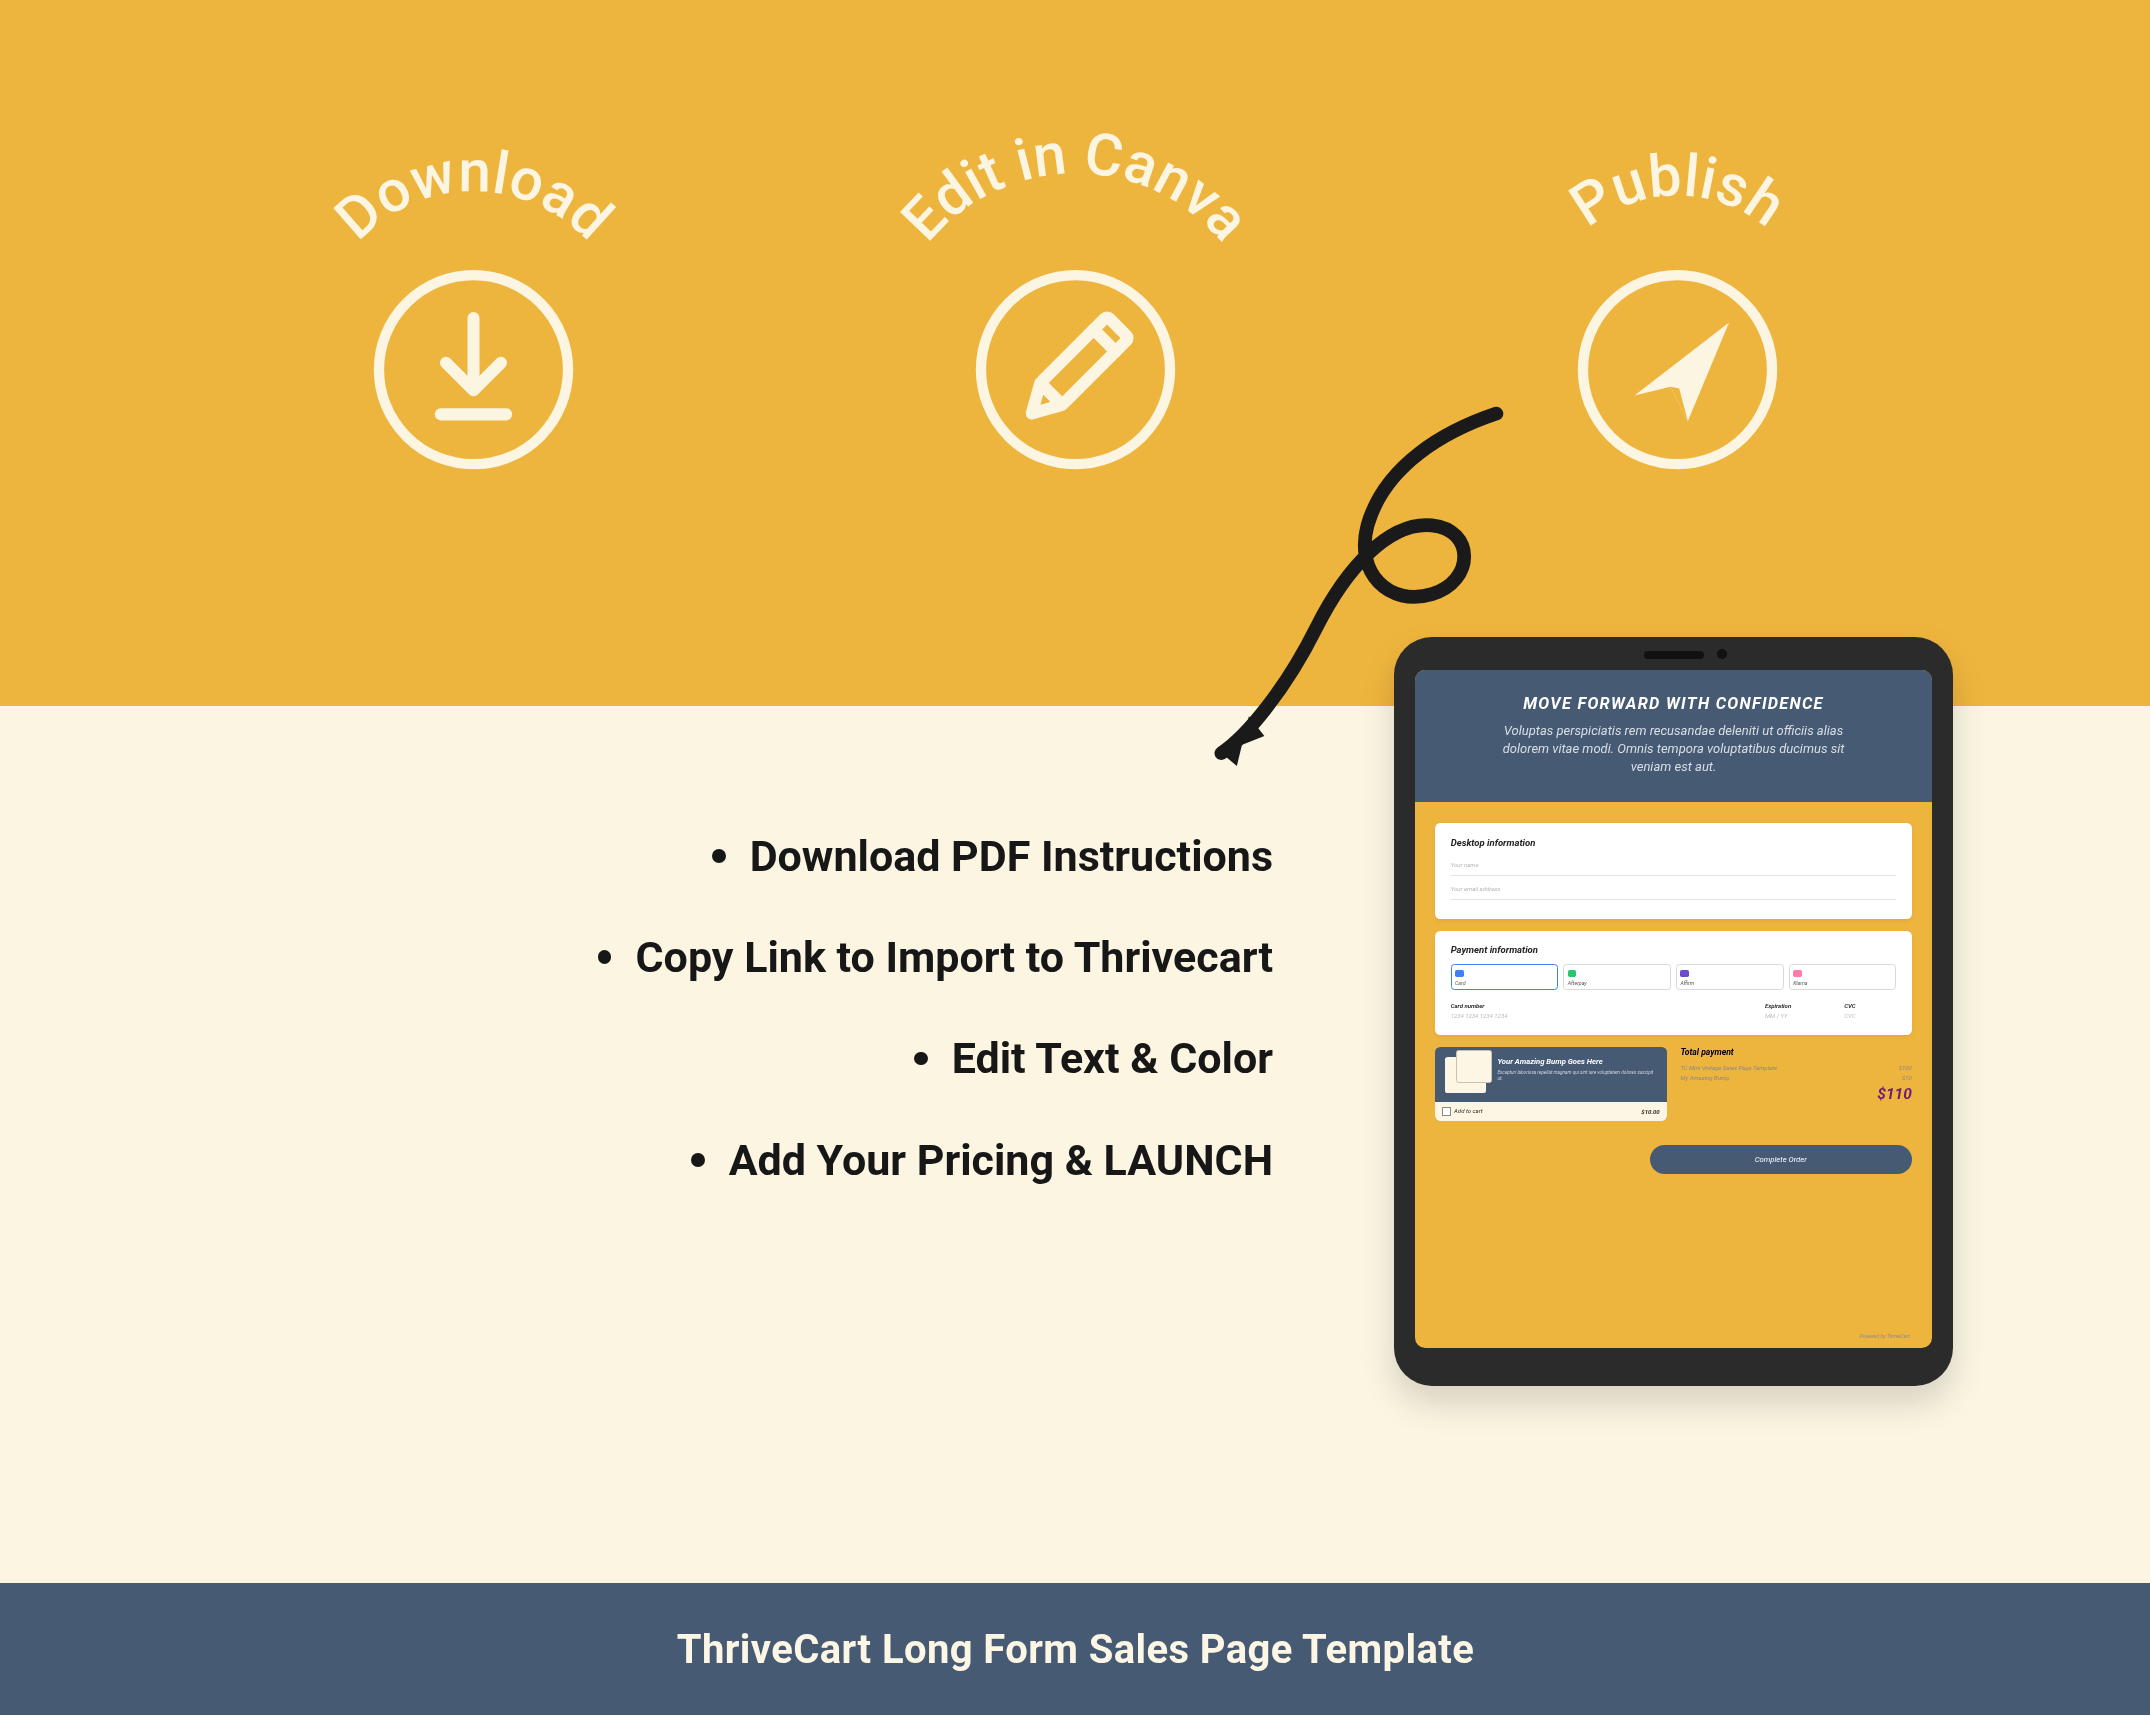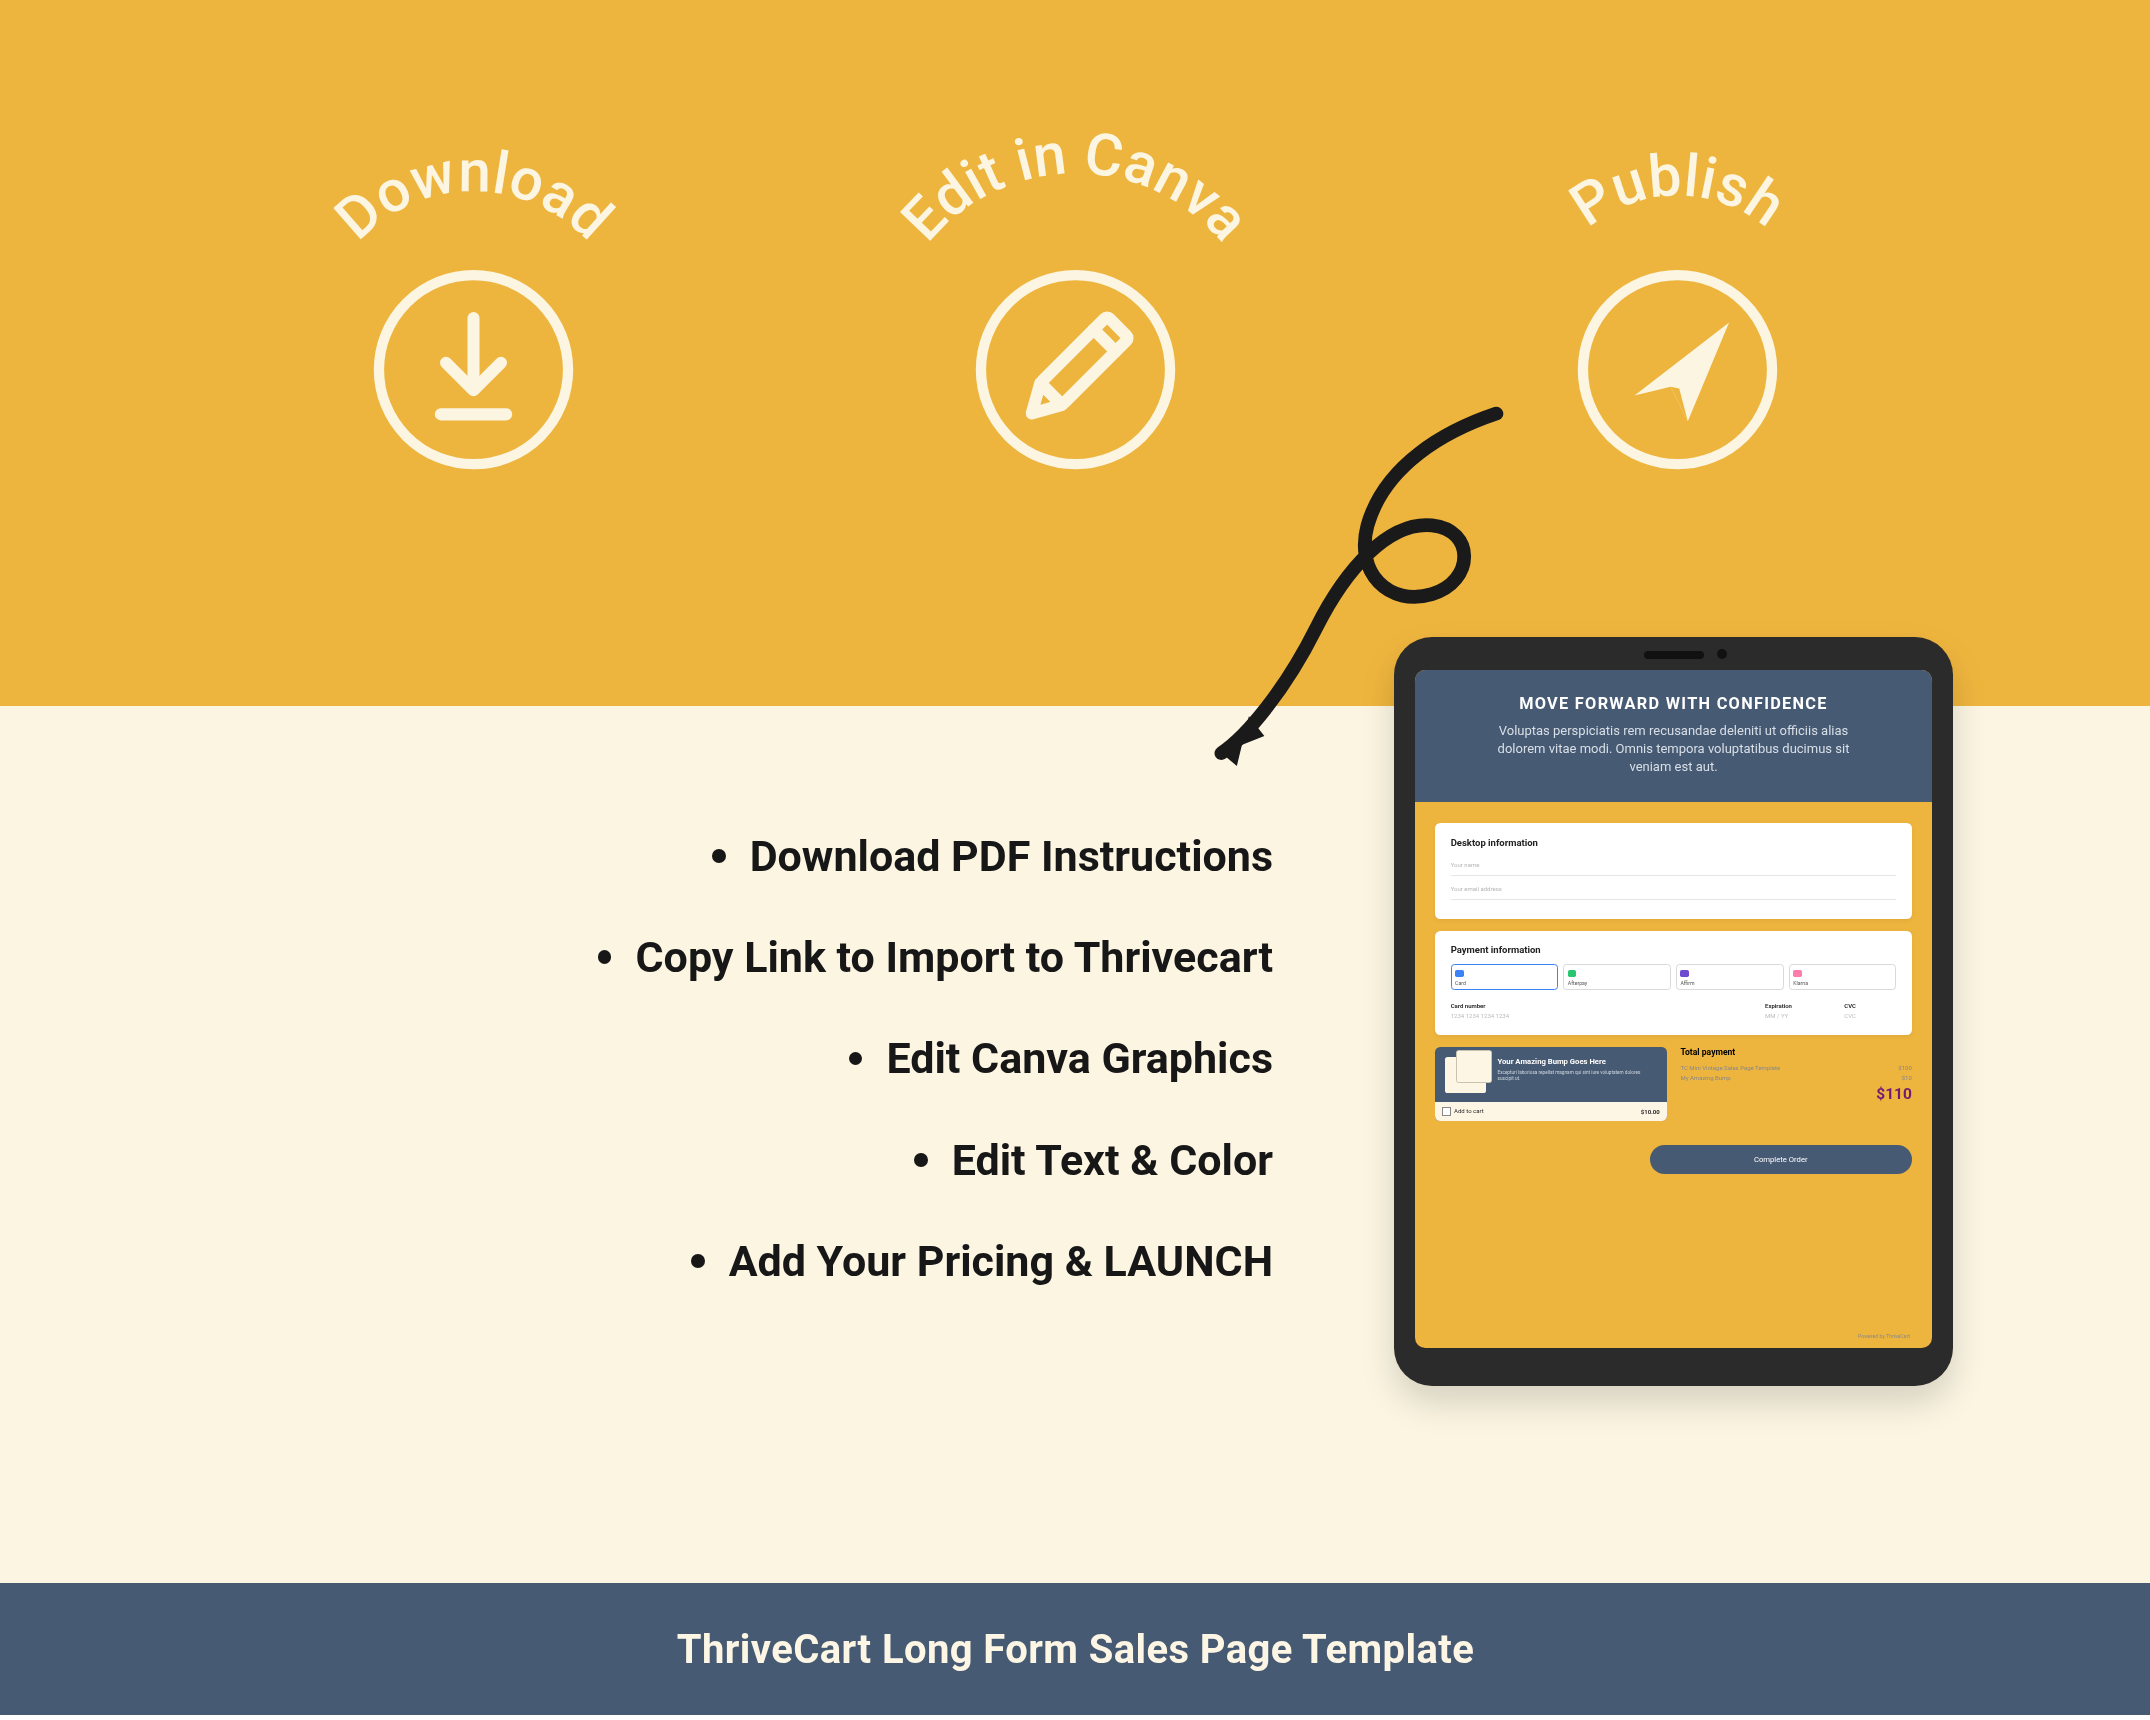--- a/index.html
+++ b/index.html
@@ -159,20 +159,21 @@
     border-radius: 50%;
   }
   .screen {
     width: 100%; height: 100%;
     background: #eeb53e;
     border-radius: 10.3px;
     overflow: hidden;
     position: relative;
     display: flex;
     flex-direction: column;
+    font-style: italic;
   }
   .screen-header {
     background: #465a73;
     color: #fff;
     padding: 24px 20.6px 26px;
     text-align: center;
   }
   .screen-title {
     font-size: 16.3px;
     font-weight: 700;
@@ -404,23 +405,20 @@
   </svg>
 
   <ul class="bullets">
     <li>
         <span>Download PDF Instructions</span>
       </li>
     <li>
         <span>Copy Link to Import to Thrivecart</span>
       </li>
     <li>
-        <span>Edit Canva Graphics</span>
-      </li>
-    <li>
         <span>Edit Text &amp; Color</span>
       </li>
     <li>
         <span>Add Your Pricing &amp; LAUNCH</span>
       </li>
   </ul>
 
   <div class="tablet">
     <div class="screen">
       <div class="screen-header">

